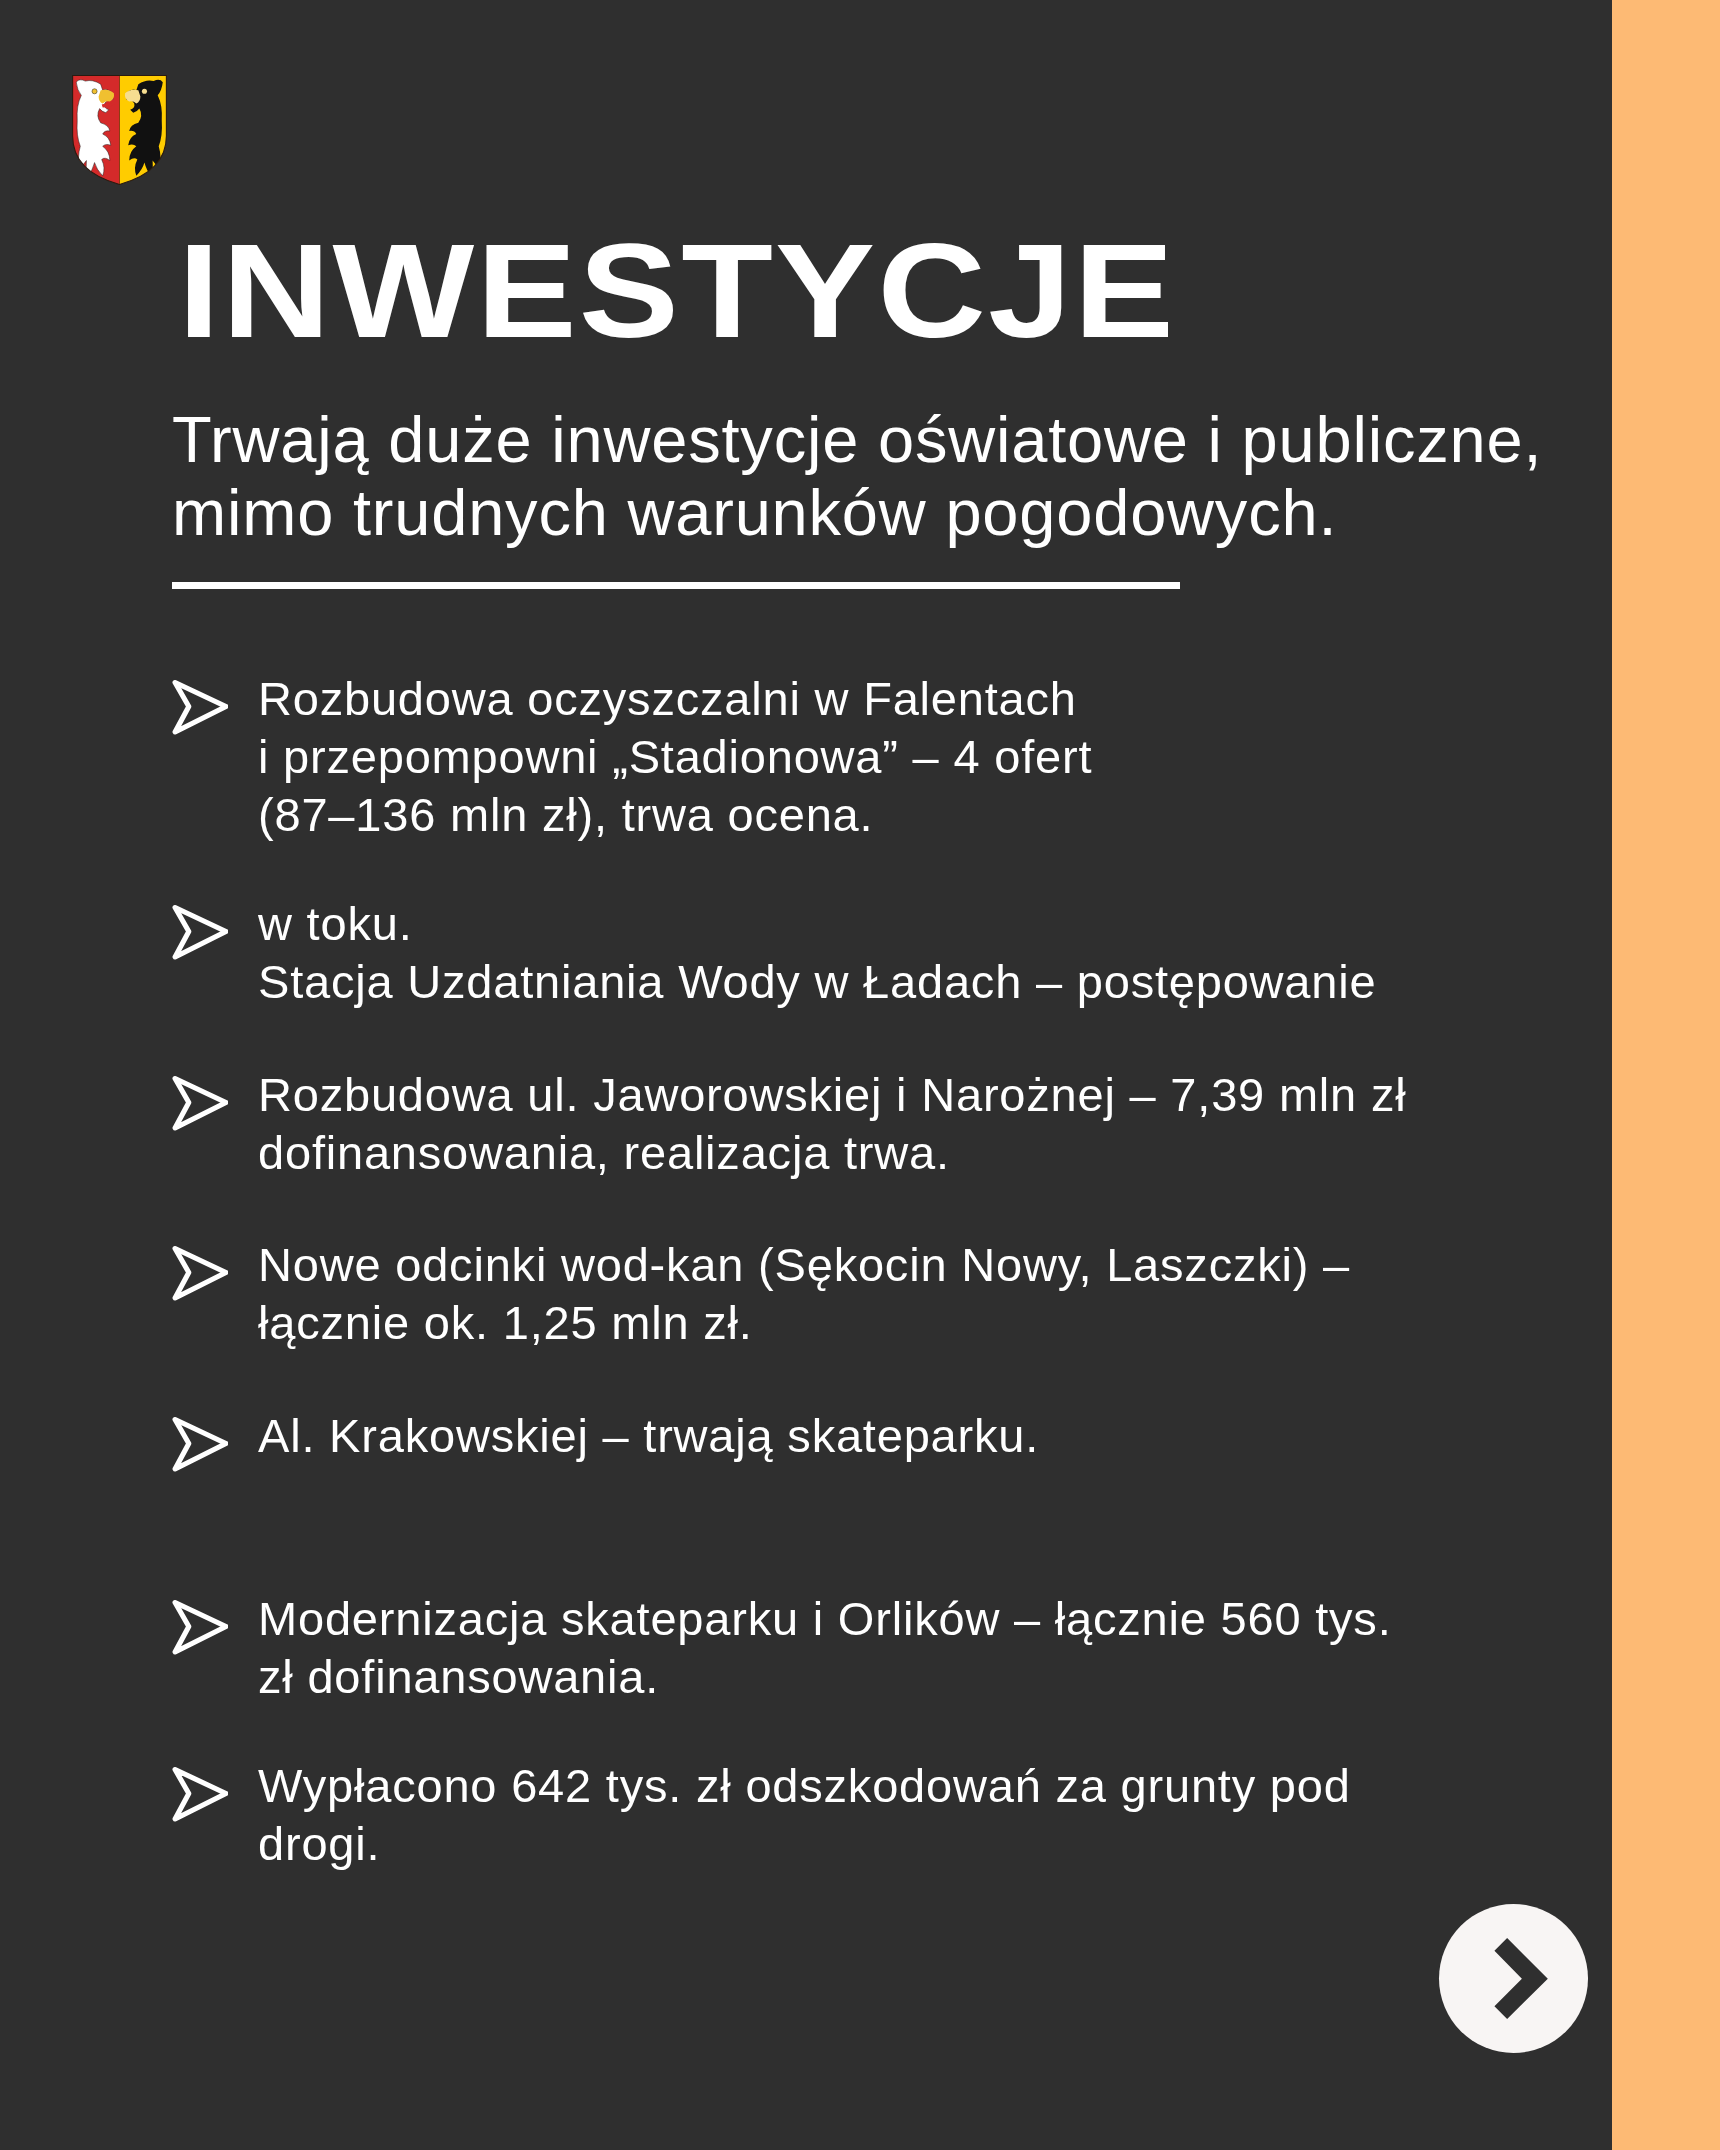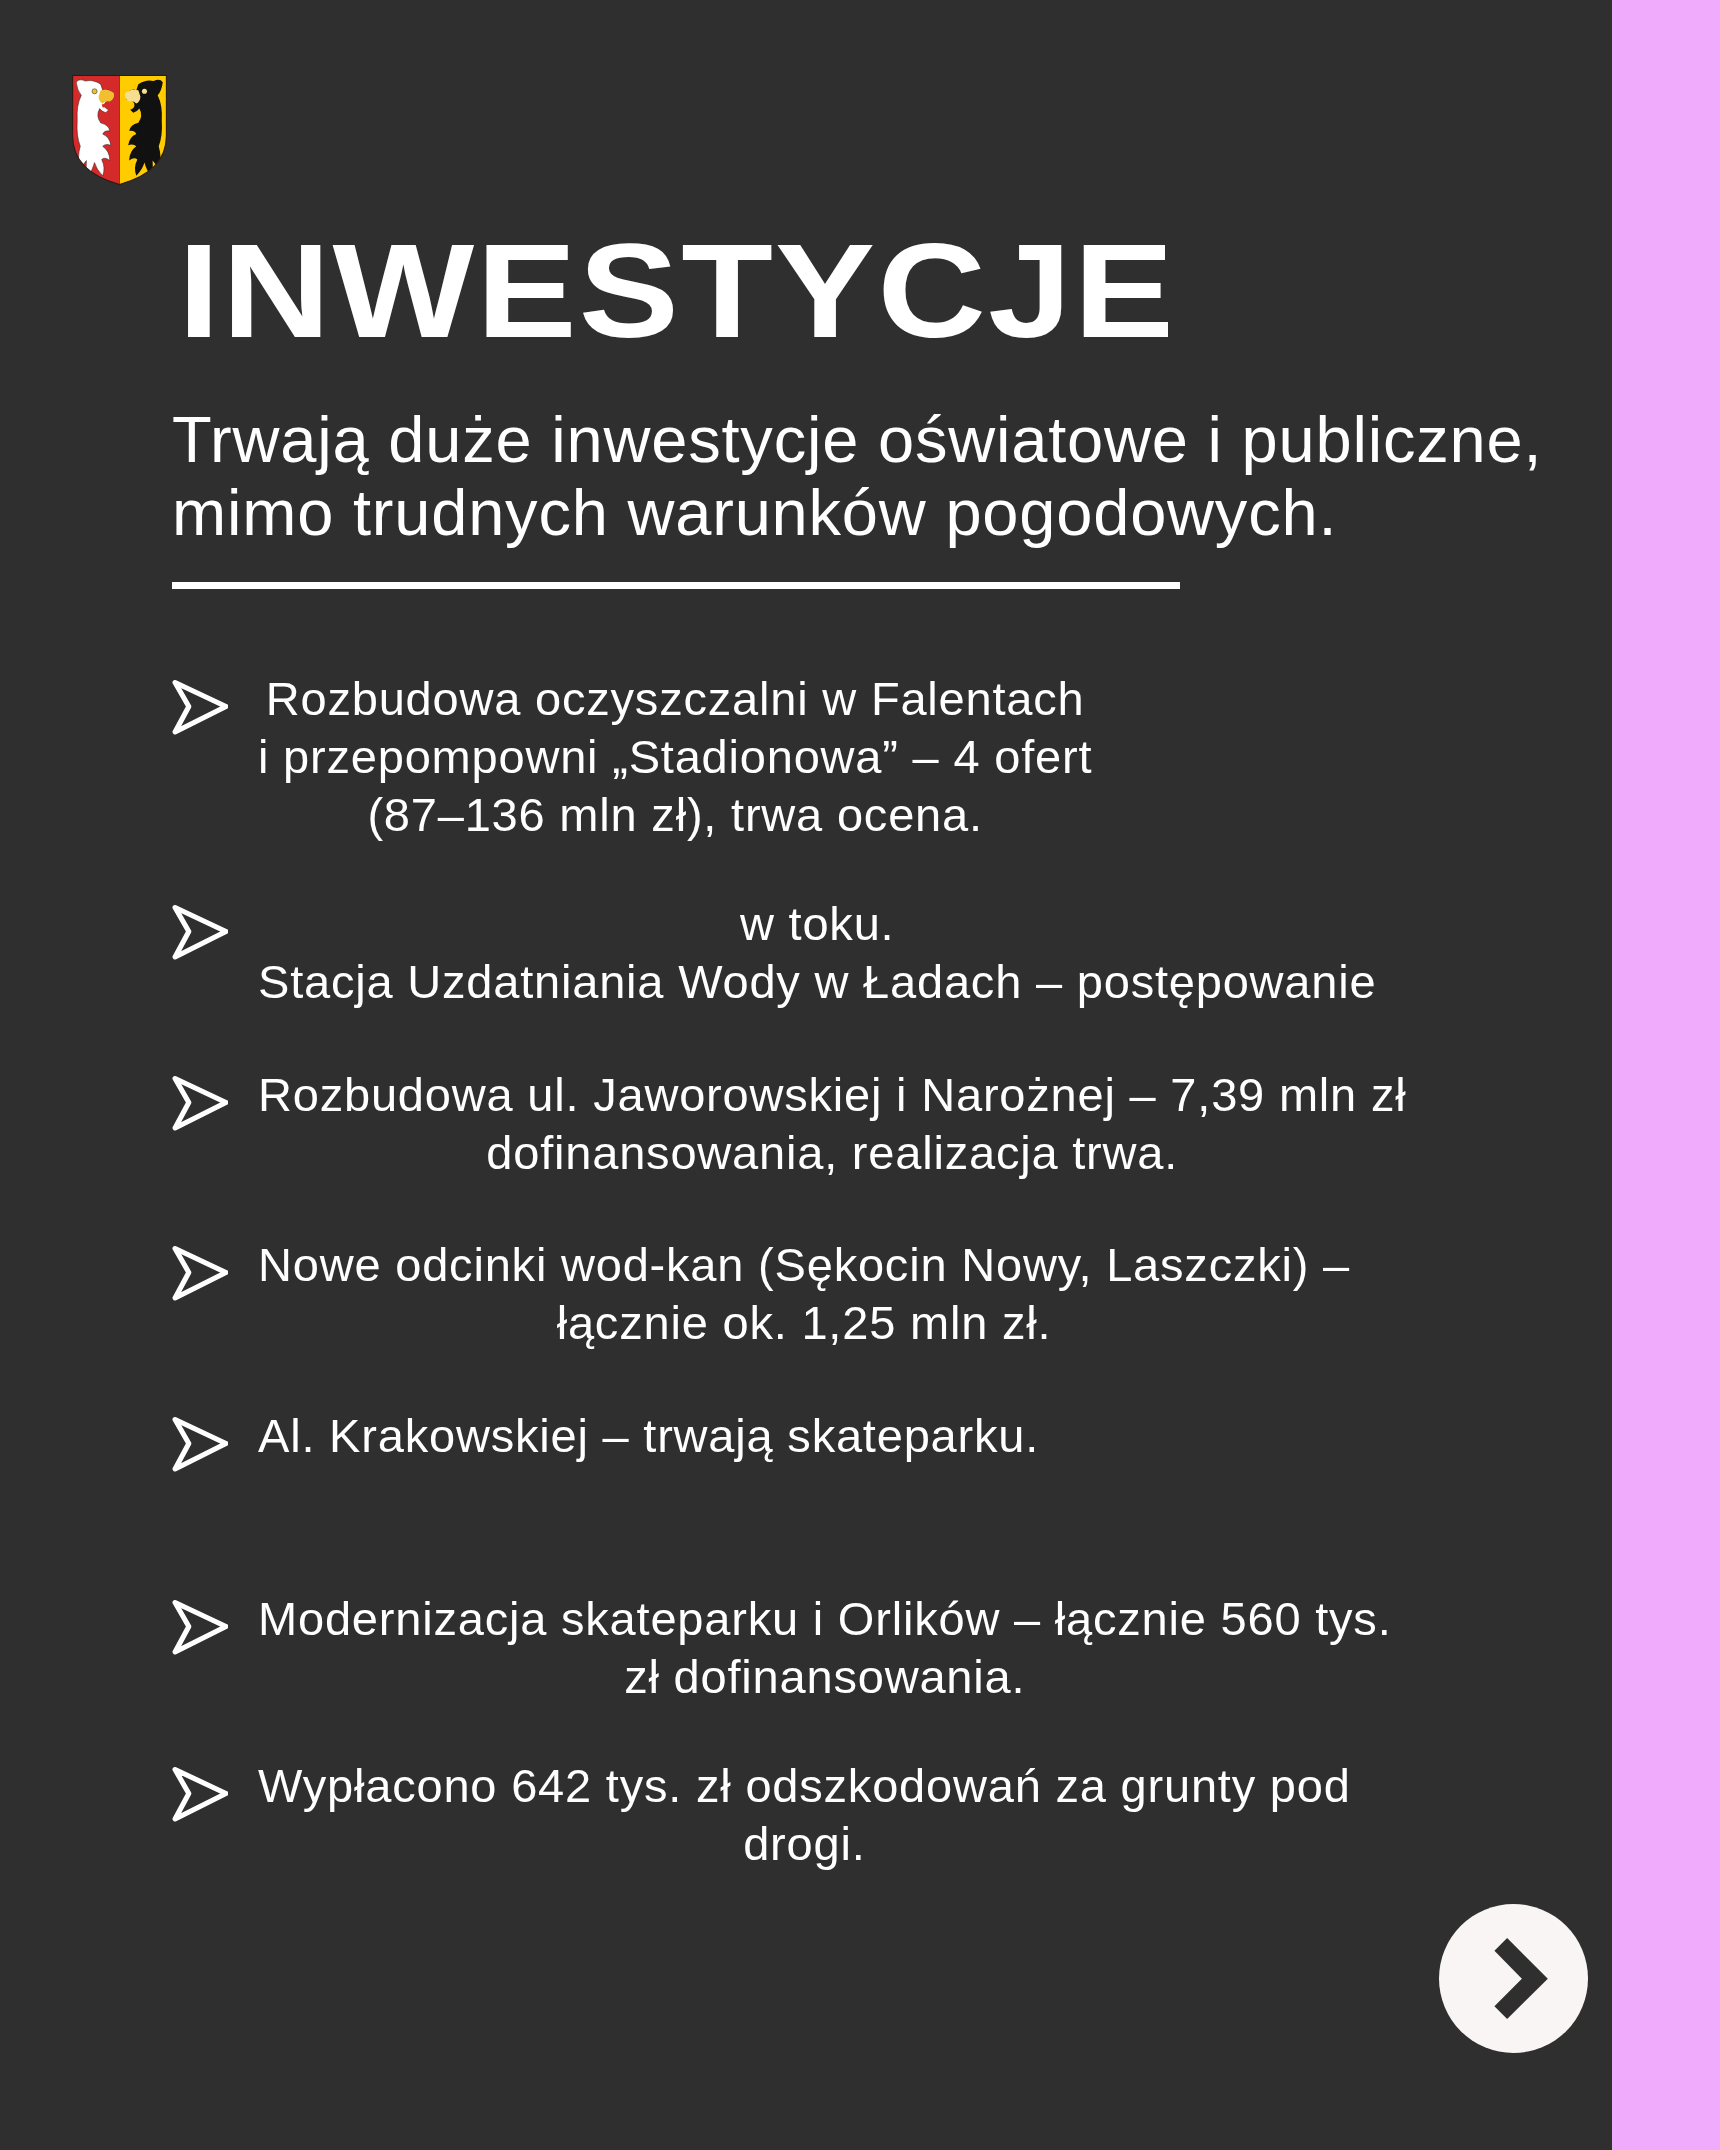--- a/index.html
+++ b/index.html
@@ -7,21 +7,21 @@
       padding: 0;
       width: 1720px;
       height: 2151px;
       background: #ffffff;
       overflow: hidden;
     }
     .page {
       position: relative;
       width: 1720px;
       height: 2151px;
-      background: #f0abfc;
+      background: #fdba74;
     }
     .panel {
       position: absolute;
       left: 0;
       top: 0;
       width: 1612px;
       height: 2151px;
       background: #2f2f2f;
     }
     .logo {
@@ -92,21 +92,21 @@
       position: absolute;
       left: 86px;
       top: -10.2px;
       color: #ffffff;
       font-family: "Liberation Sans", sans-serif;
       font-size: 47px;
       line-height: 58px;
       letter-spacing: 0.8px;
       white-space: nowrap;
     }
-    .item .text .line { display: block; text-align: center; }
+    .item .text .line { display: block; }
     .next-button {
       position: absolute;
       left: 1439px;
       top: 1904px;
       width: 149px;
       height: 149px;
       border-radius: 50%;
       background: #f8f5f4;
       cursor: pointer;
     }

